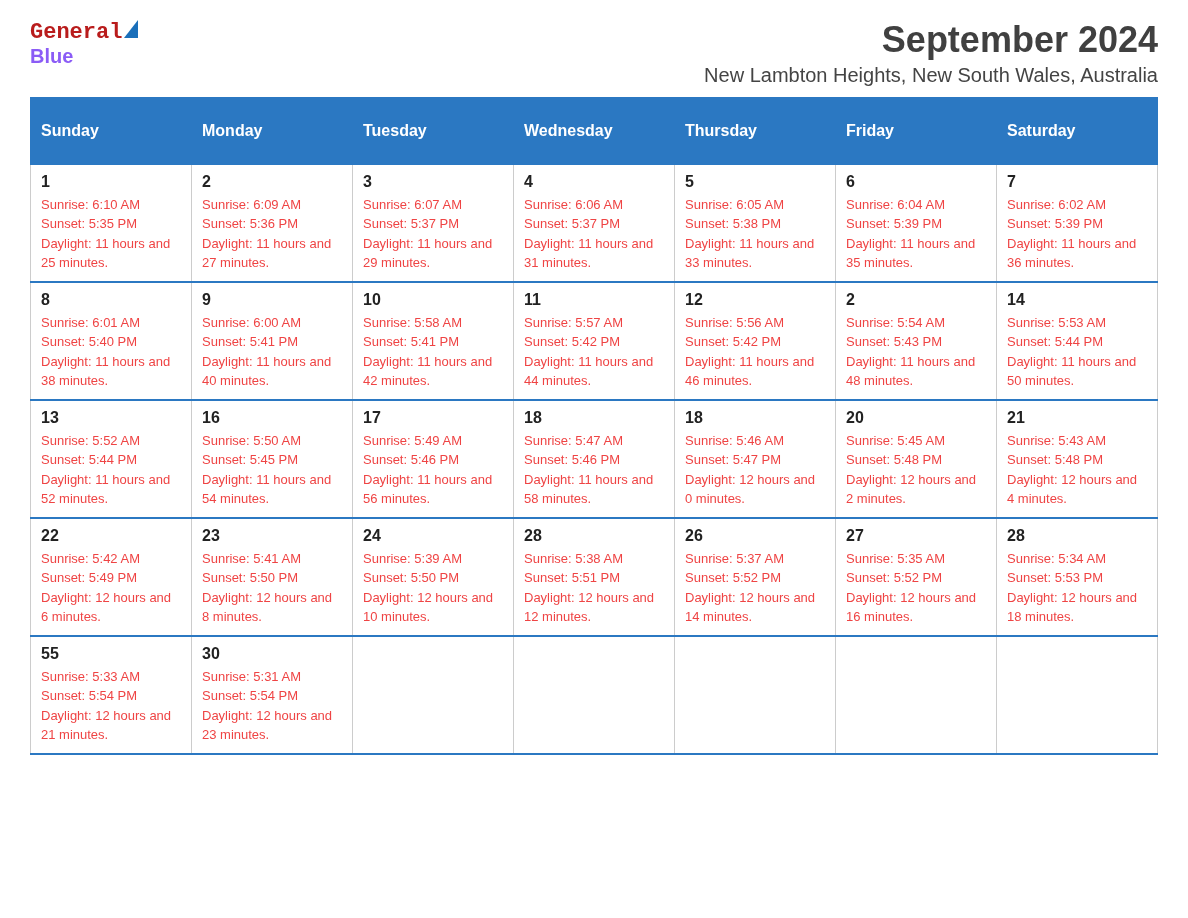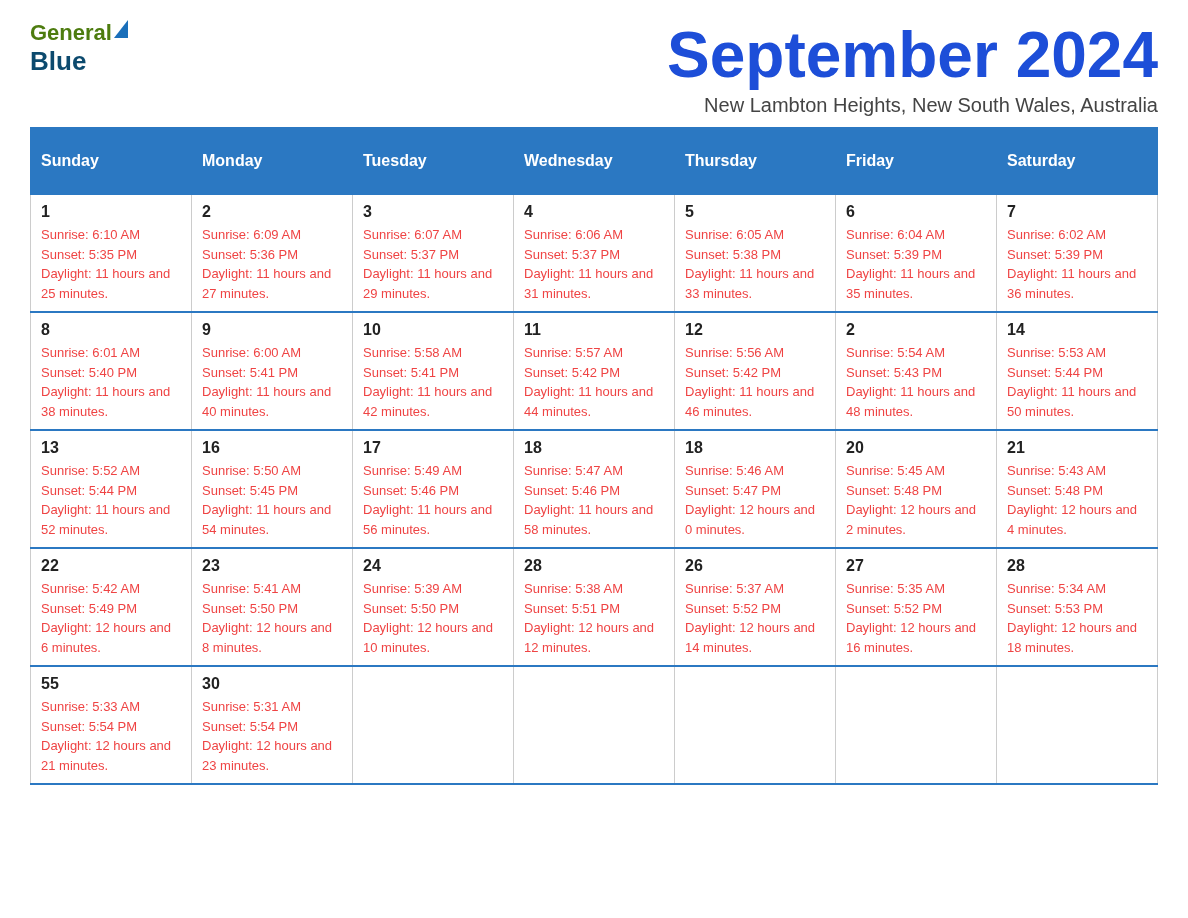--- a/index.html
+++ b/index.html
@@ -12,42 +12,43 @@
     }
     .header {
       display: flex;
       justify-content: space-between;
       align-items: flex-start;
       margin-bottom: 10px;
     }
     .logo-text-general {
       font-size: 22px;
       font-weight: bold;
-      color: #4d7c0f;
+      color: #b91c1c;
+      font-family: Liberation Mono, monospace;
     }
     .logo-text-blue {
-      font-size: 26px;
-      font-weight: bold;
-      color: #0c4a6e;
+      font-size: 20px;
+      font-weight: bold;
+      color: #8b5cf6;
     }
     .logo-triangle {
       width: 0;
       height: 0;
       border-left: 14px solid transparent;
       border-bottom: 18px solid #1a6fba;
       margin-left: 2px;
       margin-top: -8px;
     }
     .title-section {
       text-align: right;
     }
     .month-title {
-      font-size: 64px;
-      font-weight: bold;
-      color: #1d4ed8;
+      font-size: 36px;
+      font-weight: bold;
+      color: #404040;
       line-height: 1.1;
     }
     .location-title {
       font-size: 20px;
       color: #444;
       margin-top: 4px;
     }
     table {
       width: 100%;
       border-collapse: collapse;

